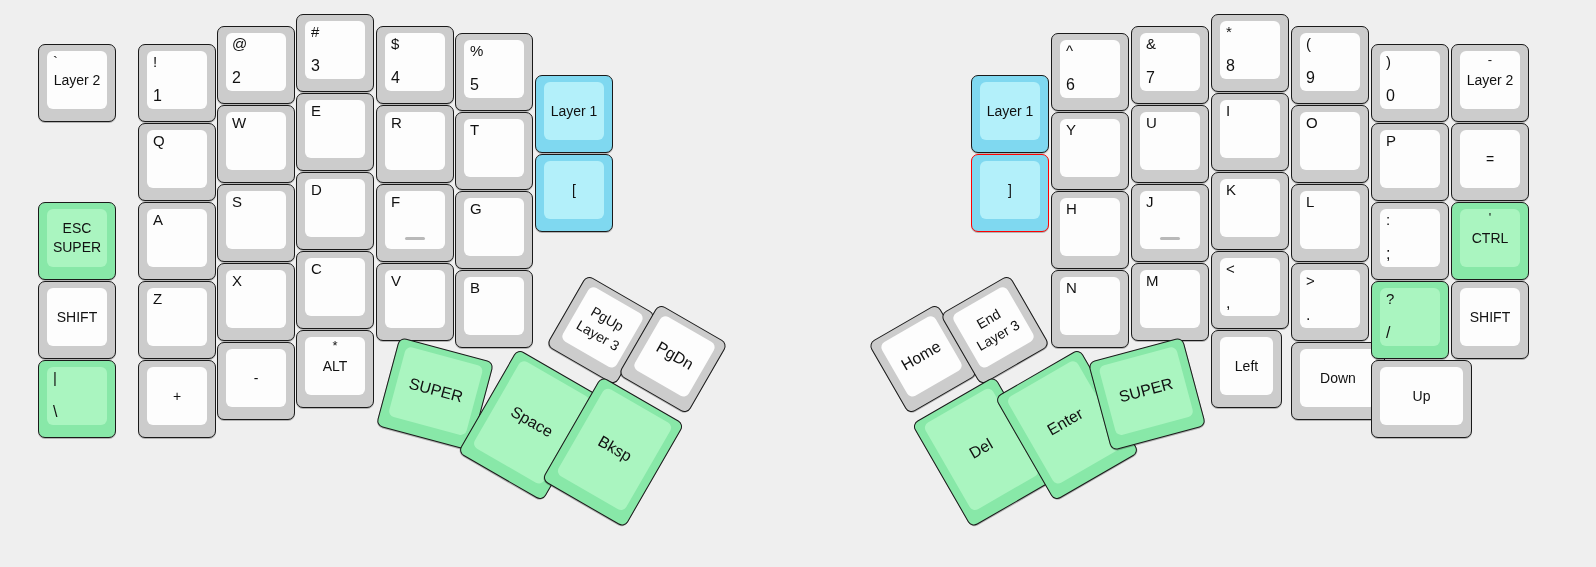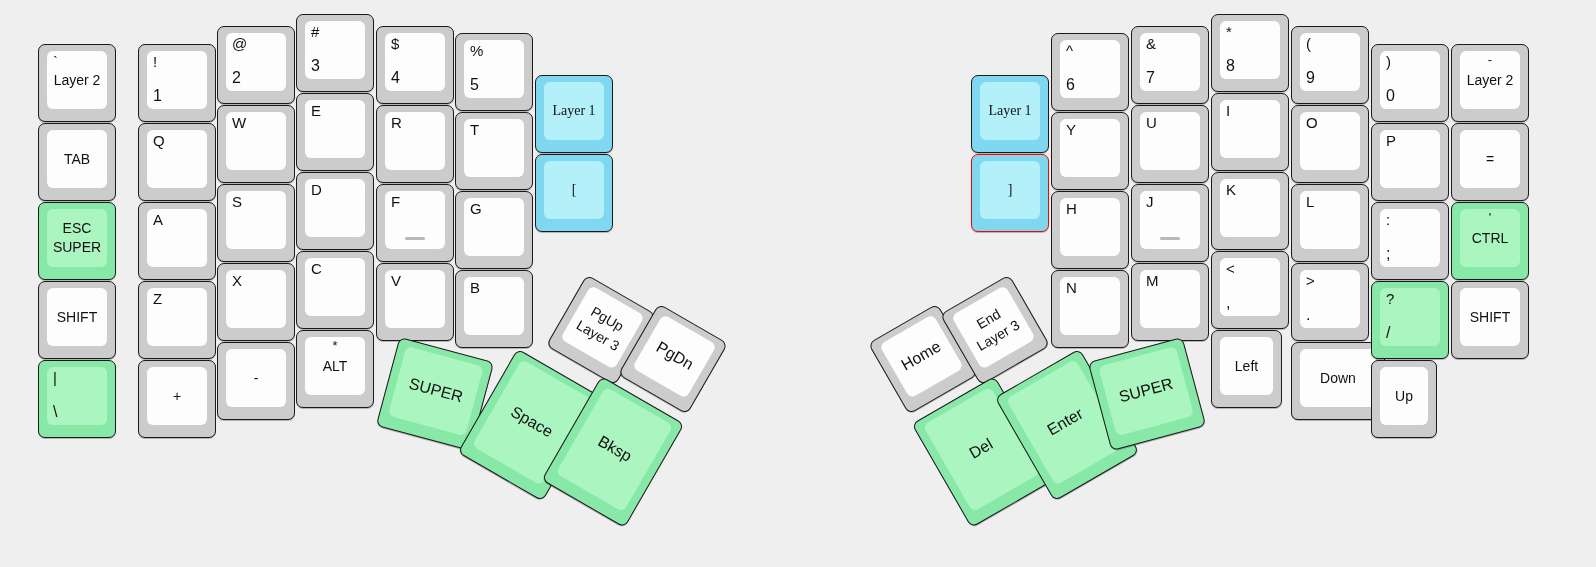--- a/index.html
+++ b/index.html
@@ -27,21 +27,21 @@
     width:100%;height:100%;
     border-radius:6px;
     background:#fdfdfd;              
     position:relative;
     overflow:hidden;
   }
   
   .key.green{background:#88e8a8;}
   .key.green .cap{background:#aaf5c0;}
   .key.blue{background:#7fd8f0;}
-  .key.blue .cap{background:#b3f0fa;font-family:Liberation Serif, serif;}
+  .key.blue .cap{background:#b3f0fa;}
   .key.selected{border-color:#ff0000;}
 
   
   .lg{
     position:absolute;
     color:#111;
     line-height:1.06;
     white-space:pre;
     letter-spacing:0;
   }
@@ -77,25 +77,20 @@
 </head>
 <body>
 
 <div id="board">
     <div class="key" style="left: 38px; top: 44px; width: 78px; height: 78px;">
       <div class="cap">
         <div class="lg tl">`</div>
         <div class="lg ctr">Layer 2</div>
       </div>
     </div>
-    <div class="key" style="left: 38px; top: 123px; width: 78px; height: 78px;">
-      <div class="cap">
-        <div class="lg ctr">TAB</div>
-      </div>
-    </div>
     <div class="key green" style="left: 38px; top: 202px; width: 78px; height: 78px;">
       <div class="cap">
         <div class="lg two">ESC
 SUPER</div>
       </div>
     </div>
     <div class="key" style="left: 38px; top: 281px; width: 78px; height: 78px;">
       <div class="cap">
         <div class="lg ctr">SHIFT</div>
       </div>
@@ -387,21 +382,21 @@
         <div class="lg tl">:</div>
         <div class="lg bl">;</div>
       </div>
     </div>
     <div class="key green" style="left: 1371px; top: 281px; width: 78px; height: 78px;">
       <div class="cap">
         <div class="lg tl">?</div>
         <div class="lg bl">/</div>
       </div>
     </div>
-    <div class="key" style="left: 1371px; top: 360px; width: 66px; height: 78px;">
+    <div class="key" style="left: 1371px; top: 360px; width: 101px; height: 78px;">
       <div class="cap">
         <div class="lg ctr">Up</div>
       </div>
     </div>
     <div class="key" style="left: 1451px; top: 44px; width: 78px; height: 78px;">
       <div class="cap">
         <div class="lg ctop">-</div>
         <div class="lg cmid">Layer 2</div>
       </div>
     </div>

